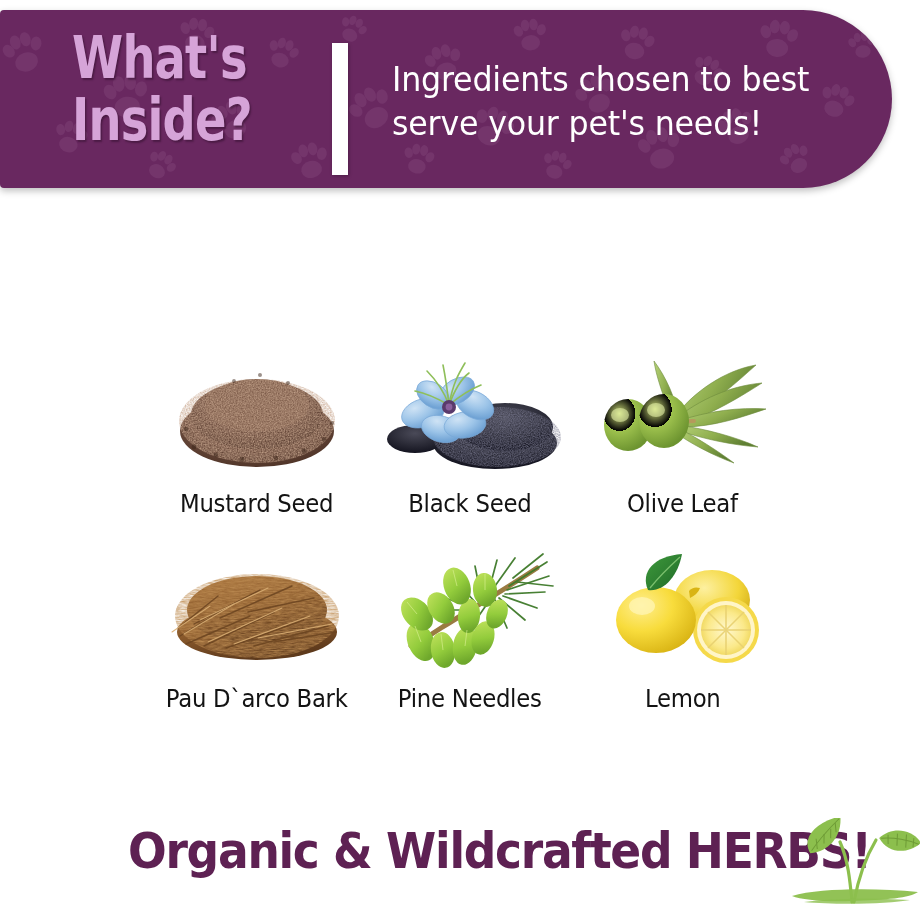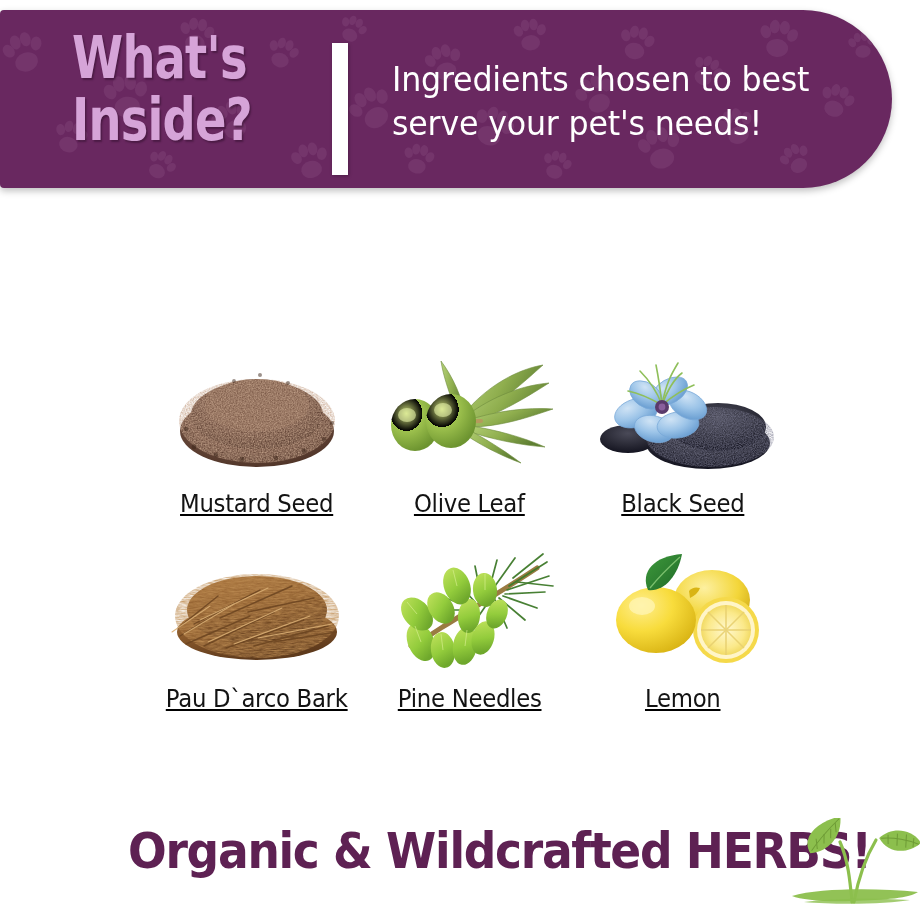--- a/index.html
+++ b/index.html
@@ -106,21 +106,20 @@
     left: 150px;
     top: 322px;
     width: 640px;
     height: 390px;
   }
   .row {
     display: flex;
     flex-direction: row;
     align-items: flex-end;
     height: 195px;
-    text-decoration: underline;
   }
   .cell {
     width: 213px;
     height: 195px;
     display: flex;
     flex-direction: column;
     align-items: center;
     justify-content: flex-end;
     position: relative;
   }
@@ -276,57 +275,20 @@
             </g>
           </svg>
         </div>
         <div class="cap">Mustard Seed</div>
       </div>
 
       <div class="cell">
         <div class="thumb">
           <svg width="186" height="126" viewBox="0 0 186 126" aria-hidden="true">
             <defs>
-              <radialGradient id="olg" cx="32%" cy="28%" r="74%">
-                <stop offset="0%" stop-color="#cfe07a"></stop>
-                <stop offset="45%" stop-color="#9cc councils"></stop>
-                <stop offset="45%" stop-color="#9ec24e"></stop>
-                <stop offset="100%" stop-color="#6d9430"></stop>
-              </radialGradient>
-              <linearGradient id="lfg" x1="0" y1="0" x2="1" y2="0.4">
-                <stop offset="0%" stop-color="#b7d37a"></stop>
-                <stop offset="55%" stop-color="#8fae4e"></stop>
-                <stop offset="100%" stop-color="#5f7f33"></stop>
-              </linearGradient>
-            </defs>
-
-            <g fill="url(#lfg)" stroke="#6d8c3c" stroke-width="0.6">
-              <path d="M86,64 C110,34 142,18 166,14 C148,30 122,54 92,70 Z"></path>
-              <path d="M88,66 C116,44 148,34 172,32 C150,46 124,62 94,72 Z"></path>
-              <path d="M88,70 C118,60 150,56 176,58 C152,66 124,76 92,76 Z"></path>
-              <path d="M88,74 C116,78 146,86 168,96 C142,94 114,88 90,80 Z"></path>
-              <path d="M86,76 C106,86 128,100 144,112 C122,104 100,92 86,82 Z"></path>
-              <path d="M80,62 C72,42 66,24 64,10 C76,26 86,48 88,66 Z"></path>
-            </g>
-
-            <path d="M70,74 C80,72 92,70 104,70" stroke="#b59a5c" stroke-width="4" fill="none" stroke-linecap="round"></path>
-
-            <ellipse cx="38" cy="74" rx="24" ry="26" fill="url(#olg)"></ellipse>
-            <ellipse cx="74" cy="70" rx="25" ry="27" fill="url(#olg)"></ellipse>
-            <ellipse cx="30" cy="64" rx="9" ry="7" fill="#e4f0a8" opacity="0.6"></ellipse>
-            <ellipse cx="66" cy="59" rx="9" ry="7" fill="#e4f0a8" opacity="0.6"></ellipse>
-          </svg>
-        </div>
-        <div class="cap">Olive Leaf</div>
-      </div>
-
-      <div class="cell">
-        <div class="thumb">
-          <svg width="186" height="126" viewBox="0 0 186 126" aria-hidden="true">
-            <defs>
               <radialGradient id="bsg" cx="50%" cy="30%" r="70%">
                 <stop offset="0%" stop-color="#4a4a58"></stop>
                 <stop offset="60%" stop-color="#2a2a36"></stop>
                 <stop offset="100%" stop-color="#141420"></stop>
               </radialGradient>
               <radialGradient id="petg" cx="35%" cy="25%" r="75%">
                 <stop offset="0%" stop-color="#cfe3f5"></stop>
                 <stop offset="55%" stop-color="#9cc4e8"></stop>
                 <stop offset="100%" stop-color="#6fa2d4"></stop>
               </radialGradient>
@@ -364,20 +326,57 @@
                 <path d="M0,-2 C 12,-12 22,-18 32,-22"></path>
                 <path d="M0,-2 C -14,-10 -24,-14 -34,-16"></path>
                 <path d="M0,-2 C 4,-24 10,-34 16,-44"></path>
               </g>
               <circle cx="0" cy="0" r="7" fill="#5a3a6b"></circle>
               <circle cx="0" cy="0" r="3.4" fill="#8a5f9c"></circle>
             </g>
           </svg>
         </div>
         <div class="cap">Black Seed</div>
+      </div>
+
+      <div class="cell">
+        <div class="thumb">
+          <svg width="186" height="126" viewBox="0 0 186 126" aria-hidden="true">
+            <defs>
+              <radialGradient id="olg" cx="32%" cy="28%" r="74%">
+                <stop offset="0%" stop-color="#cfe07a"></stop>
+                <stop offset="45%" stop-color="#9cc councils"></stop>
+                <stop offset="45%" stop-color="#9ec24e"></stop>
+                <stop offset="100%" stop-color="#6d9430"></stop>
+              </radialGradient>
+              <linearGradient id="lfg" x1="0" y1="0" x2="1" y2="0.4">
+                <stop offset="0%" stop-color="#b7d37a"></stop>
+                <stop offset="55%" stop-color="#8fae4e"></stop>
+                <stop offset="100%" stop-color="#5f7f33"></stop>
+              </linearGradient>
+            </defs>
+
+            <g fill="url(#lfg)" stroke="#6d8c3c" stroke-width="0.6">
+              <path d="M86,64 C110,34 142,18 166,14 C148,30 122,54 92,70 Z"></path>
+              <path d="M88,66 C116,44 148,34 172,32 C150,46 124,62 94,72 Z"></path>
+              <path d="M88,70 C118,60 150,56 176,58 C152,66 124,76 92,76 Z"></path>
+              <path d="M88,74 C116,78 146,86 168,96 C142,94 114,88 90,80 Z"></path>
+              <path d="M86,76 C106,86 128,100 144,112 C122,104 100,92 86,82 Z"></path>
+              <path d="M80,62 C72,42 66,24 64,10 C76,26 86,48 88,66 Z"></path>
+            </g>
+
+            <path d="M70,74 C80,72 92,70 104,70" stroke="#b59a5c" stroke-width="4" fill="none" stroke-linecap="round"></path>
+
+            <ellipse cx="38" cy="74" rx="24" ry="26" fill="url(#olg)"></ellipse>
+            <ellipse cx="74" cy="70" rx="25" ry="27" fill="url(#olg)"></ellipse>
+            <ellipse cx="30" cy="64" rx="9" ry="7" fill="#e4f0a8" opacity="0.6"></ellipse>
+            <ellipse cx="66" cy="59" rx="9" ry="7" fill="#e4f0a8" opacity="0.6"></ellipse>
+          </svg>
+        </div>
+        <div class="cap">Olive Leaf</div>
       </div>
 
     </div>
 
     <div class="row">
 
       <div class="cell">
         <div class="thumb">
           <svg width="186" height="126" viewBox="0 0 186 126" aria-hidden="true">
             <defs>

